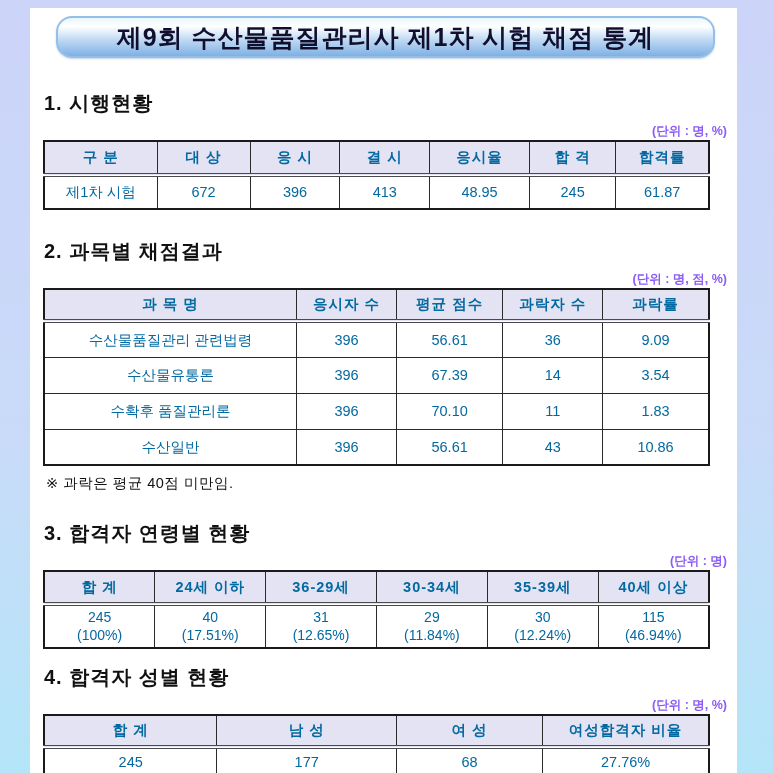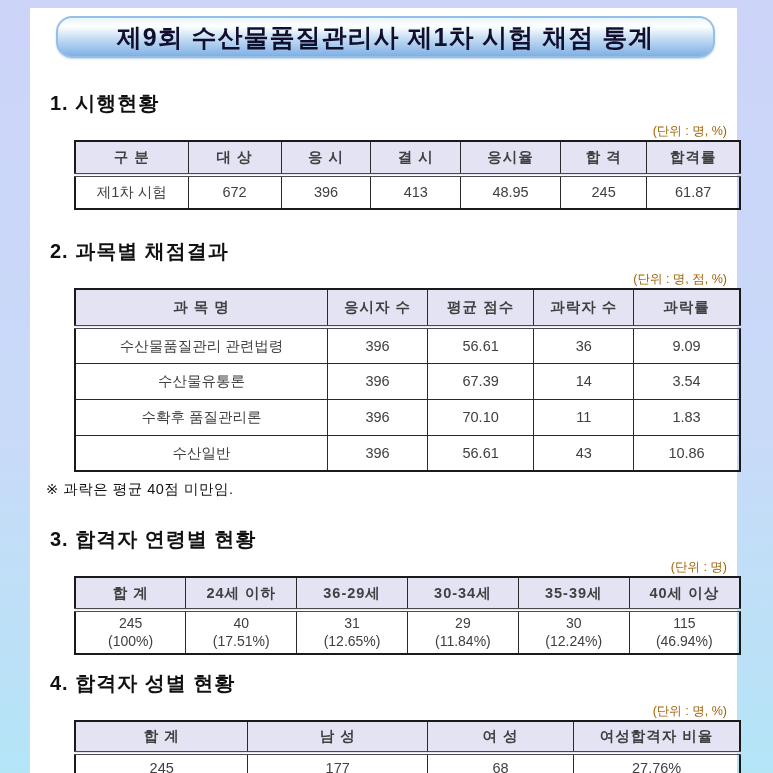--- a/index.html
+++ b/index.html
@@ -23,37 +23,37 @@
     border-radius: 16px;
     background: linear-gradient(180deg, #e9f7fd 0%, #ffffff 22%, #c3dcf4 55%, #7fb0e4 100%);
     display: flex; align-items: center; justify-content: center;
     box-shadow: 0 1px 2px rgba(90,130,190,0.35);
   }
   .banner span {
     font-size: 25px; font-weight: bold; color: #10102e; letter-spacing: 1px;
   }
   h2 {
     font-size: 20px; font-weight: bold; color: #111111;
-    margin-left: 8px; letter-spacing: 1px;
+    margin-left: 2px; letter-spacing: 1px;
   }
   .h1-sec { margin-top: 32px; }
   .h2-sec { margin-top: 28px; }
   .h3-sec { margin-top: 27px; }
   .h4-sec { margin-top: 15px; }
   .unit {
-    text-align: right; font-size: 12.5px; color: #a16207;
-    margin: 6px 2px 2px 0; height: 15px;
+    text-align: right; font-size: 12.5px; color: #8b5cf6;
+    margin: 6px 2px 2px 0; height: 15px; font-weight: bold;
   }
   table {
     border-collapse: collapse;
-    margin-left: 32px;
+    margin-left: 1px;
     width: calc(100% - 20px);
     table-layout: fixed;
     font-size: 14.5px;
-    color: #404040;
+    color: #0369a1;
   }
   th, td {
     border: 1.5px solid #2a2a2a;
     text-align: center;
     vertical-align: middle;
     white-space: pre-line;
     line-height: 1.25;
   }
   table { border: 2px solid #1a1a1a; }
   th {
@@ -61,21 +61,21 @@
     font-weight: bold;
     letter-spacing: 1px;
     border-bottom: 4px double #4a4a4a;
   }
   .note {
     font-size: 14.5px; color: #111; margin: 12px 0 0 4px; letter-spacing: 0.5px;
   }
   
   table[data-table="0"] th { height: 34px; }
   table[data-table="0"] td { height: 34px; }
-  table[data-table="1"] th { height: 38px; }
+  table[data-table="1"] th { height: 32px; }
   table[data-table="1"] td { height: 36px; }
   table[data-table="2"] th { height: 33px; }
   table[data-table="2"] td { height: 44px; font-size: 14px; }
   table[data-table="3"] th { height: 32px; }
   table[data-table="3"] td { height: 30px; }
   
   table[data-table="0"] th:nth-child(1) { width: 17%; }
   table[data-table="0"] th:nth-child(2) { width: 14%; }
   table[data-table="0"] th:nth-child(3) { width: 13.5%; text-align: center; }
   table[data-table="0"] th:nth-child(4) { width: 13.5%; }

